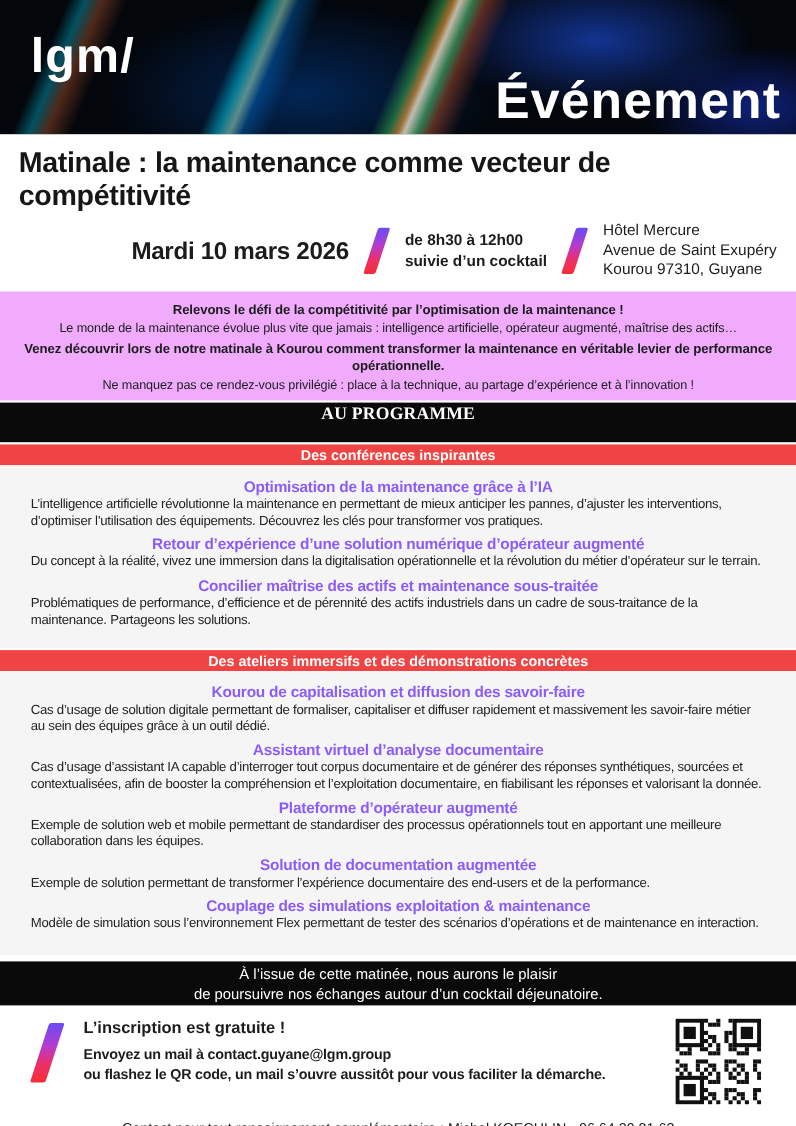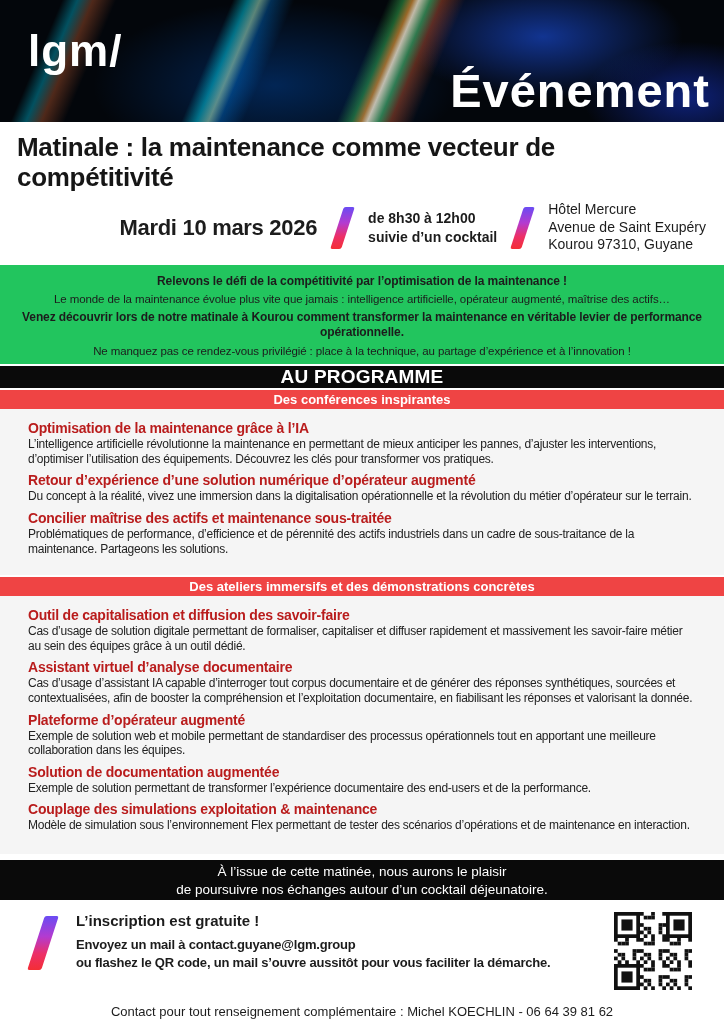--- a/index.html
+++ b/index.html
@@ -28,38 +28,38 @@
   .event-title { font-size:26px; font-weight:bold; line-height:1.16; color:#161616;
     letter-spacing:-0.3px; max-width:680px; }
   .info-row { display:flex; align-items:center; margin-top:9px;justify-content:flex-end; }
   .event-date { font-size:22px; font-weight:bold; letter-spacing:-0.3px; }
   .slash { width:11px; height:42px; margin:0 20px; transform:skewX(-18deg); border-radius:2px;
     background:linear-gradient(180deg,#6a4cf3 0%,#b33bd0 38%,#ec2f68 70%,#f42e35 100%); }
   .time-block { font-size:14px; font-weight:bold; line-height:1.3; }
   .venue-block { font-size:14px; font-weight:normal; line-height:1.25; }
 
   
-  .intro { height:99px; margin-top:2px; background:#22c55e; text-align:center;
+  .intro { height:99px; margin-top:2px; background:#f0abfc; text-align:center;
     padding:9px 14px 0; overflow:hidden; }
   .intro p { font-size:11.5px; line-height:1.28; margin-bottom:3px; letter-spacing:-0.1px; }
   .intro .b { font-weight:bold; font-size:12px; }
 
   
   .bar { width:724px; text-align:center; color:#fff; font-weight:bold; }
-  .bar-black { height:22px; line-height:22px; font-size:19px; background:#0a0a0a;
-    margin-top:2px; letter-spacing:0.2px; }
+  .bar-black { height:36px; line-height:22px; font-size:16px; background:#0a0a0a;
+    margin-top:2px; letter-spacing:0.2px;font-family:Liberation Serif, serif; }
   .bar-red { height:19px; line-height:19px; font-size:13px; background:#ef4444; margin-top:2px; }
 
   
   .section { background:#f5f5f5; padding:5px 28px 0; overflow:hidden; }
   .section-conf { height:166px; }
   .section-atel { height:258px; }
   .prog-item { margin-top:6px; }
-  .prog-item h3 { font-size:14px; font-weight:bold; letter-spacing:-0.2px; color:#b91c1c;
-    margin-bottom:1px; }
+  .prog-item h3 { font-size:14px; font-weight:bold; letter-spacing:-0.2px; color:#8b5cf6;
+    margin-bottom:1px;text-align:center; }
   .prog-item p { font-size:12px; line-height:1.22; letter-spacing:-0.25px; color:#222; }
 
   
   .closing { height:40px; margin-top:6px; background:#0a0a0a; color:#fff; text-align:center;
     font-weight:normal; font-size:13.5px; line-height:1.35; padding-top:3px; }
 
   
   .footer { padding:12px 24px 0; }
   .reg-row { display:flex; align-items:flex-start; }
   .reg-slash { width:14px; height:54px; margin:4px 26px 0 12px; transform:skewX(-18deg);
@@ -119,21 +119,21 @@
   </div>
   <div class="prog-item">
     <h3>Concilier maîtrise des actifs et maintenance sous-traitée</h3>
     <p>Problématiques de performance, d’efficience et de pérennité des actifs industriels dans un cadre de sous-traitance de la maintenance. Partageons les solutions.</p>
   </div>
 </div>
 
 <div class="bar bar-red">Des ateliers immersifs et des démonstrations concrètes</div>
 <div class="section section-atel">
   <div class="prog-item">
-    <h3>Outil de capitalisation et diffusion des savoir-faire</h3>
+    <h3>Kourou de capitalisation et diffusion des savoir-faire</h3>
     <p>Cas d’usage de solution digitale permettant de formaliser, capitaliser et diffuser rapidement et massivement les savoir-faire métier au sein des équipes grâce à un outil dédié.</p>
   </div>
   <div class="prog-item">
     <h3>Assistant virtuel d’analyse documentaire</h3>
     <p>Cas d’usage d’assistant IA capable d’interroger tout corpus documentaire et de générer des réponses synthétiques, sourcées et contextualisées, afin de booster la compréhension et l’exploitation documentaire, en fiabilisant les réponses et valorisant la donnée.</p>
   </div>
   <div class="prog-item">
     <h3>Plateforme d’opérateur augmenté</h3>
     <p>Exemple de solution web et mobile permettant de standardiser des processus opérationnels tout en apportant une meilleure collaboration dans les équipes.</p>
   </div>

